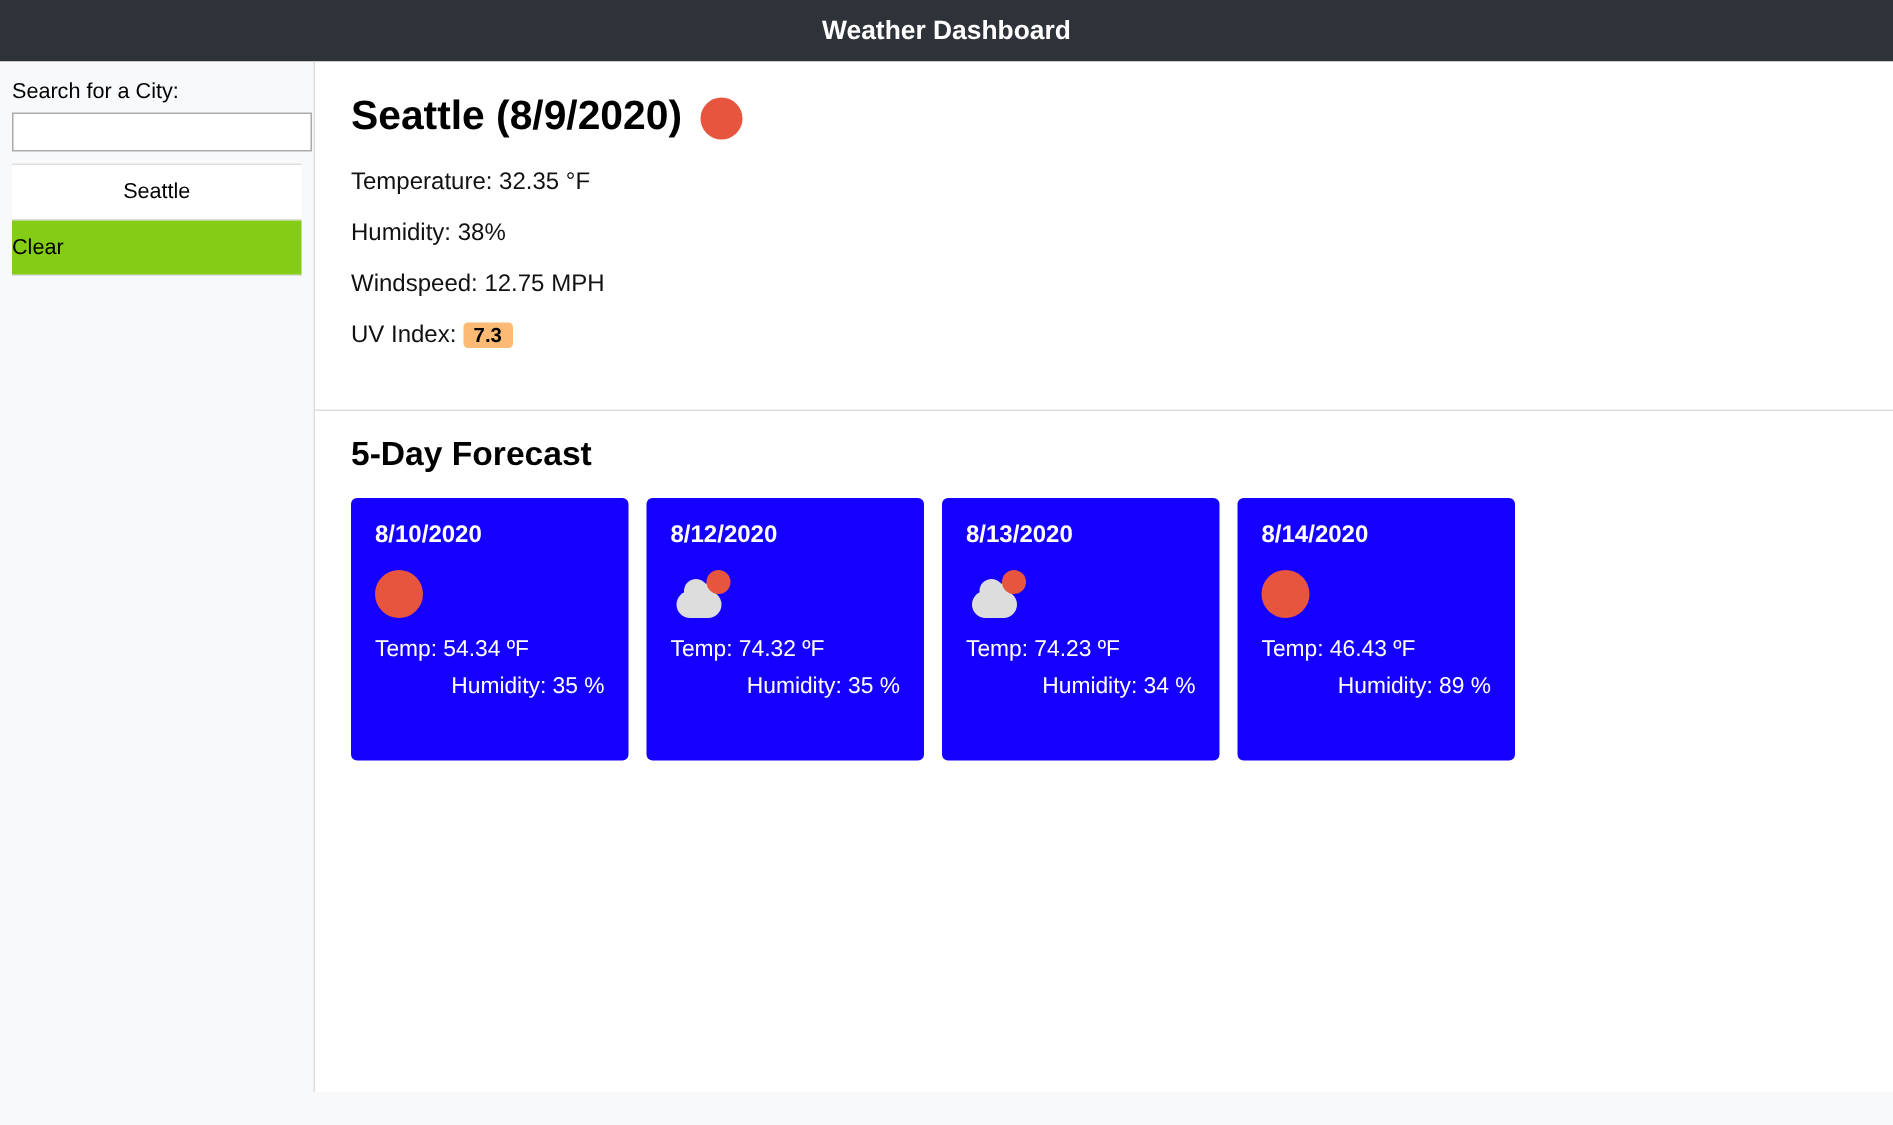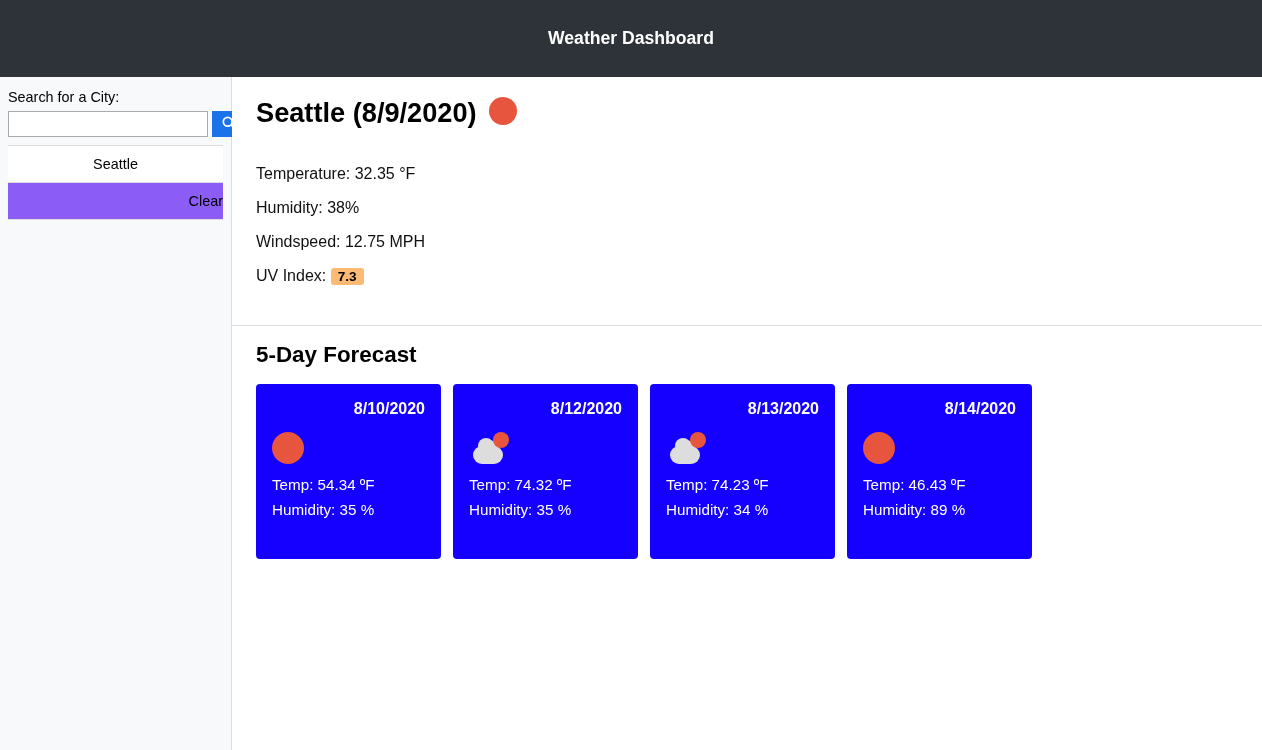--- a/index.html
+++ b/index.html
@@ -3,34 +3,34 @@
   <meta charset="utf-8">
   <style>
     * { box-sizing: border-box; margin: 0; padding: 0; }
     body { font-family: Arial, sans-serif; background: #f8f9fa; }
 
     
     #header {
       background: #2d3339;
       color: white;
       text-align: center;
-      padding: 28px;
+      padding: 10px;
       font-weight: bold;
       font-size: 1.1rem;
     }
 
     
     #layout {
       display: flex;
       min-height: calc(100vh - 63px);
     }
 
     
     #sidebar {
-      width: 232px;
+      width: 210px;
       background: #f8f9fa;
       border-right: 1px solid #ddd;
       padding: 12px 8px;
       flex-shrink: 0;
     }
     #sidebar label {
       font-size: 0.9rem;
       font-weight: normal;
       display: block;
       margin-bottom: 6px;
@@ -59,43 +59,43 @@
       border-bottom: 1px solid #ddd;
       padding: 10px 0;
       text-align: center;
       font-size: 0.9rem;
       cursor: pointer;
       background: white;
     }
     .sidebar-clear-item {
       border-bottom: 1px solid #ddd;
       padding: 10px 0;
-      text-align: right;
+      text-align: left;
       font-size: 0.9rem;
       cursor: pointer;
-      background: #8b5cf6;
+      background: #84cc16;
     }
 
     
     #main {
       flex: 1;
       background: white;
       padding: 0;
     }
 
     
     #current-weather {
       border-bottom: 1px solid #ddd;
       padding: 20px 24px 24px;
     }
     #city-title {
       display: flex;
-      align-items: flex-start;
+      align-items: flex-end;
       gap: 12px;
-      margin-bottom: 36px;
+      margin-bottom: 20px;
     }
     #city-title h2 {
       font-size: 1.7rem;
       font-weight: bold;
     }
     .sun-icon {
       width: 28px;
       height: 28px;
       background: #e8553e;
       border-radius: 50%;
@@ -135,21 +135,20 @@
       color: white;
       border-radius: 4px;
       padding: 16px;
       width: 185px;
       min-height: 175px;
     }
     .forecast-card-date {
       font-size: 1rem;
       font-weight: bold;
       margin-bottom: 12px;
-      text-align: right;
     }
     .forecast-icon {
       margin-bottom: 10px;
       font-size: 1.8rem;
       height: 36px;
       display: flex;
       align-items: center;
     }
     .forecast-sun {
       width: 32px;
@@ -199,20 +198,21 @@
       height: 16px;
       background: #e8553e;
       border-radius: 50%;
     }
     .forecast-temp {
       font-size: 0.95rem;
       margin-bottom: 8px;
     }
     .forecast-humidity {
       font-size: 0.95rem;
+      text-align: right;
     }
   </style>
 </head>
 <body>
 
 <div id="header">
   <span>Weather Dashboard</span>
 </div>
 
 <div id="layout">

